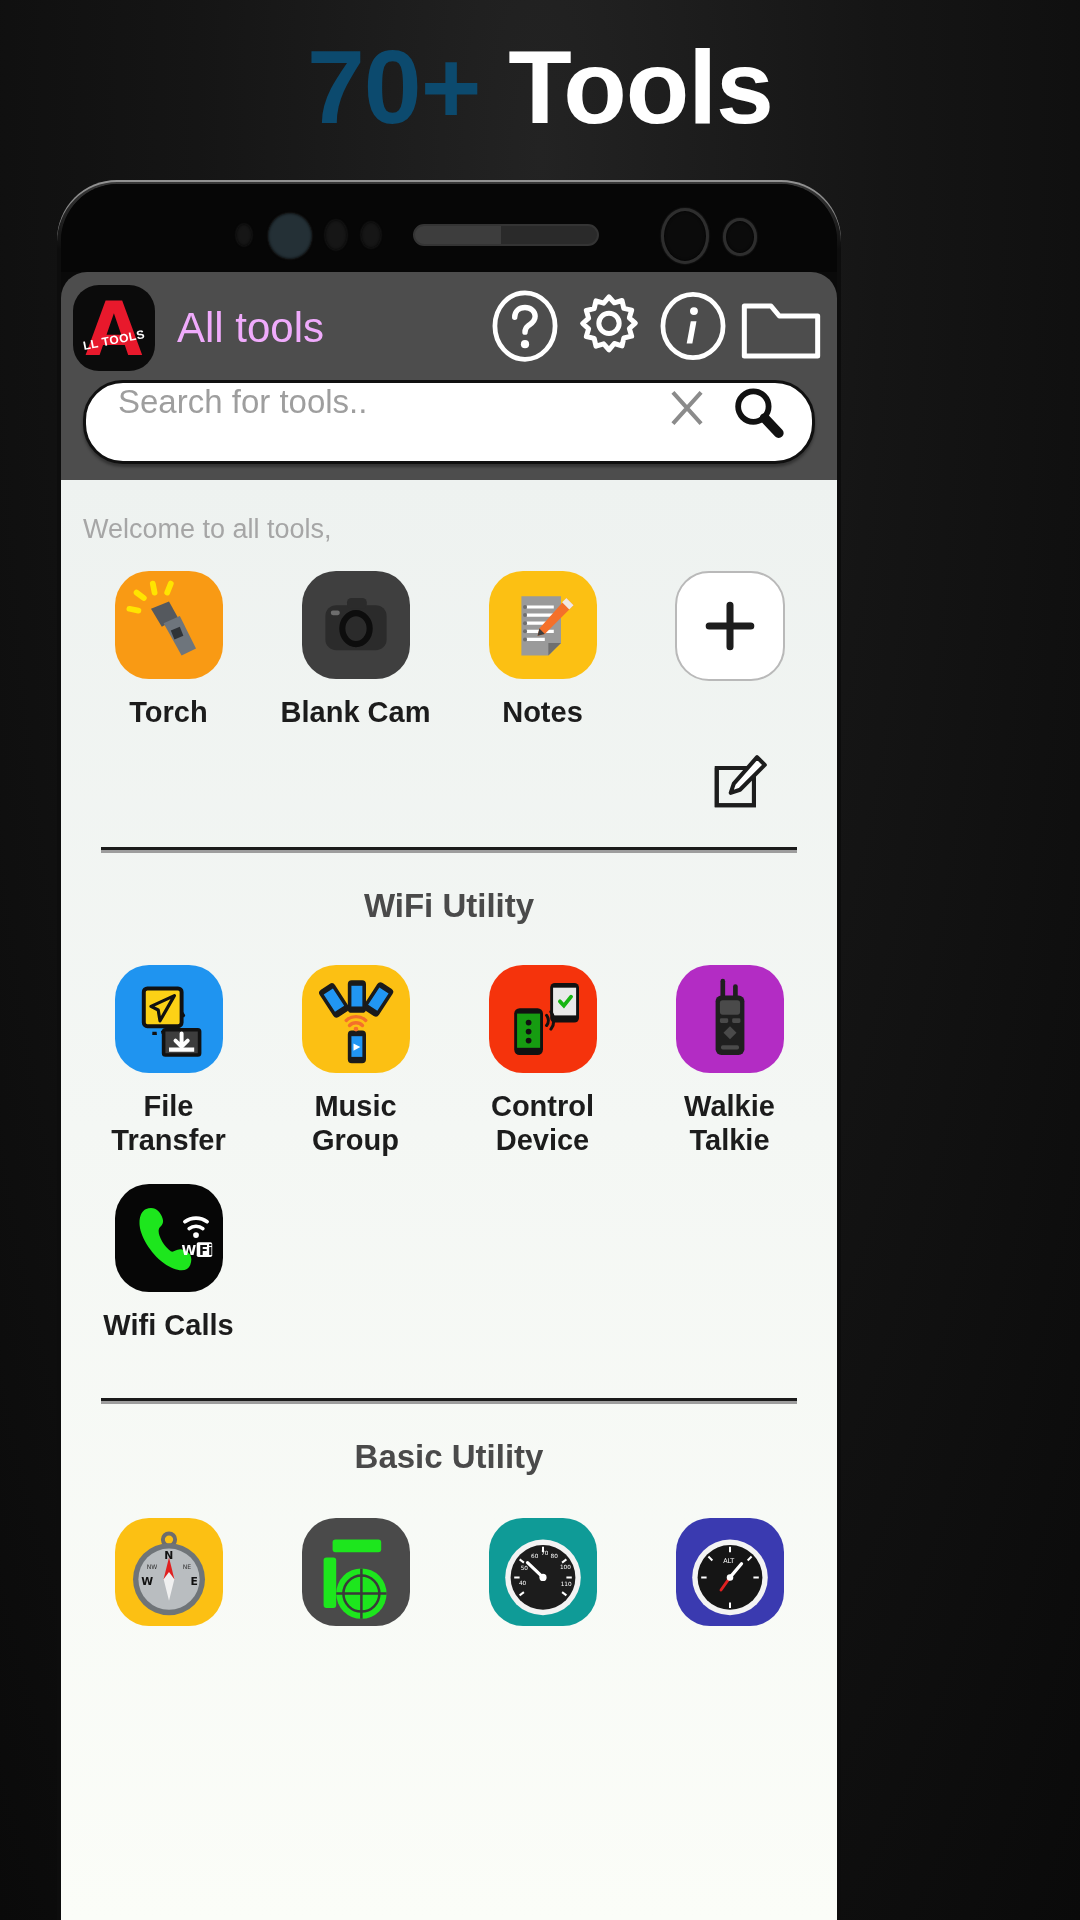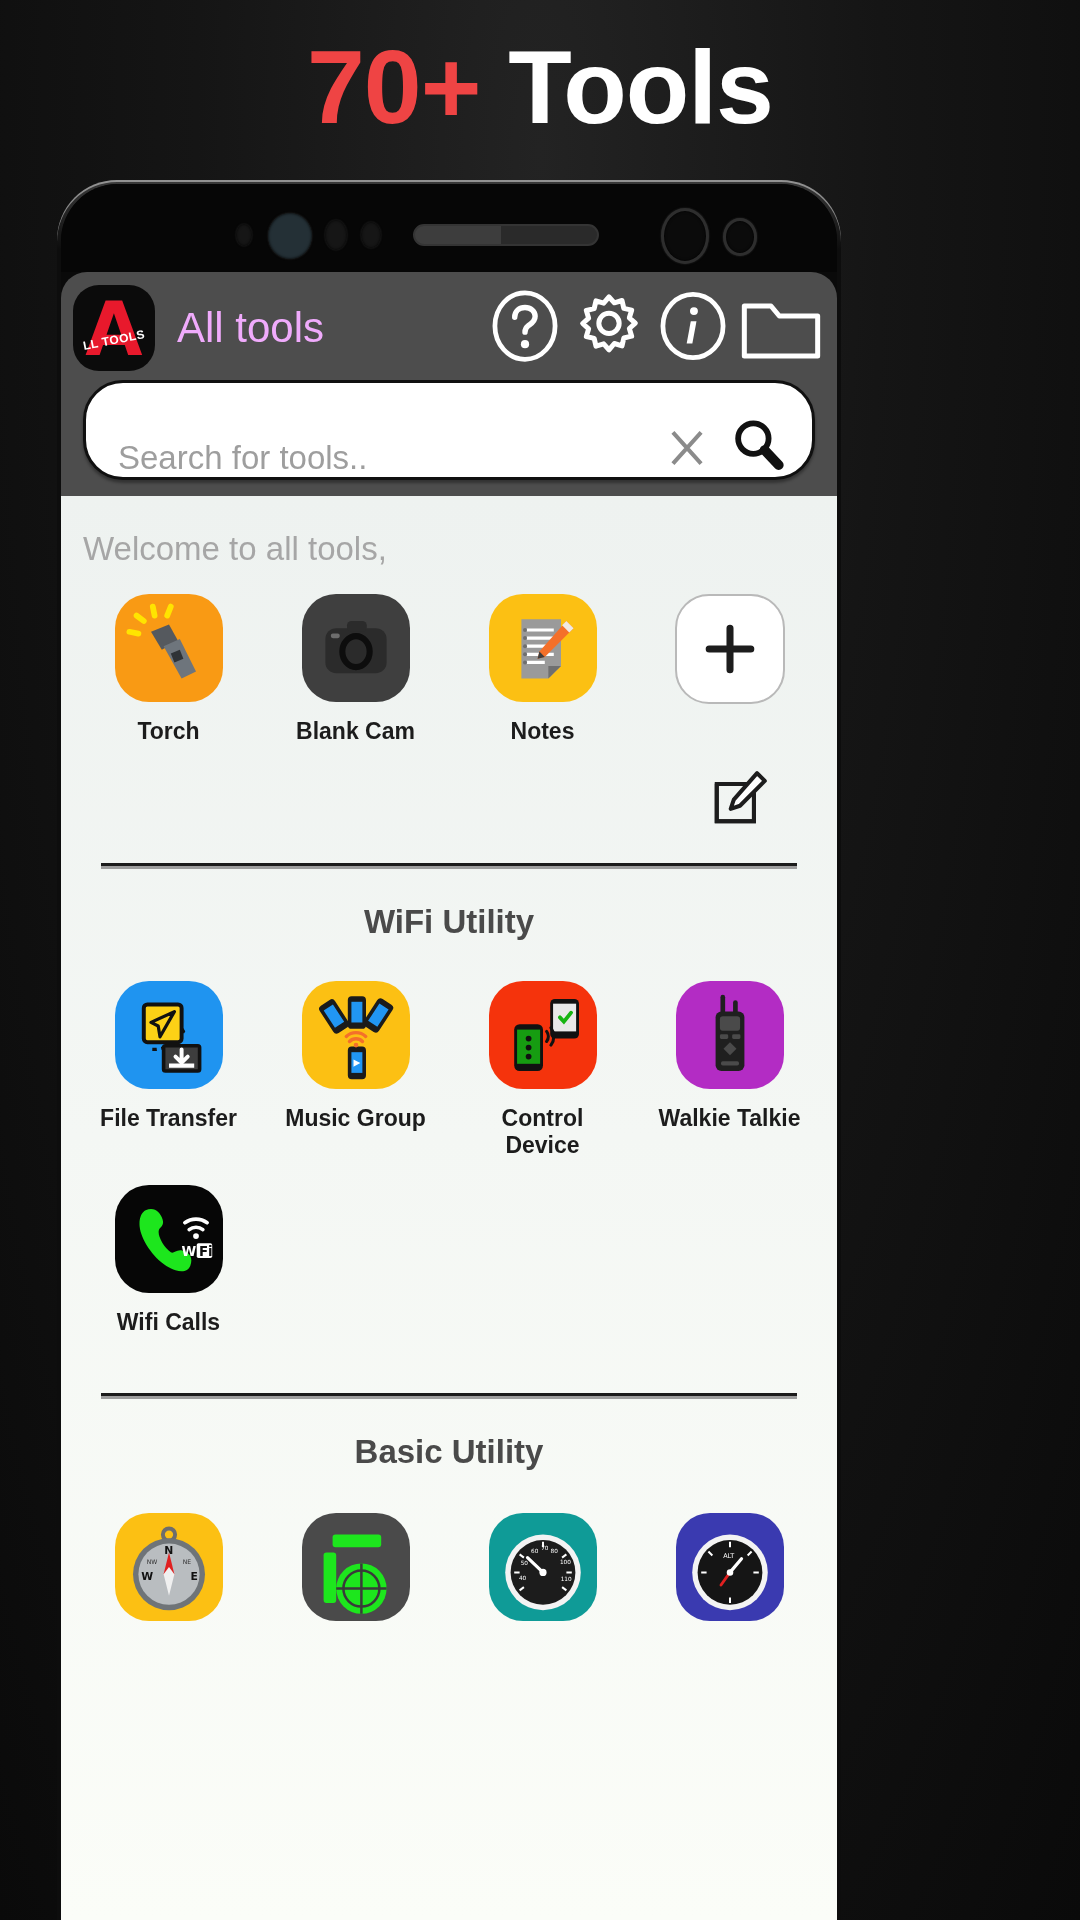--- a/index.html
+++ b/index.html
@@ -12,21 +12,21 @@
   }
 
   
   .headline{
     position:absolute; top:28px; left:0; width:1080px;
     text-align:center;
     font-size:104px; font-weight:700; line-height:1.15;
     letter-spacing:-1px;
     white-space:nowrap;
   }
-  .headline .hl-num{ color:#ef4444; }
+  .headline .hl-num{ color:#0c4a6e; }
   .headline .hl-word{ color:#ffffff; }
 
   
   .phone{
     position:absolute; left:57px; top:180px;
     width:784px; height:1740px;
     border-radius:60px 60px 0 0;
     background:linear-gradient(180deg,#3a3a3a 0%,#242424 2%,#0d0d0d 4%);
     box-shadow:inset 0 2px 0 rgba(255,255,255,.45);
     padding:4px 4px 0 4px;
@@ -94,40 +94,40 @@
   }
   .apptitle{
     color:#f0abfc; font-size:42px; font-weight:400;
     margin-left:22px; flex:1 1 auto; white-space:nowrap;
   }
   .icn{ flex:0 0 auto; margin-left:6px; }
 
   
   .searchwrap{ padding:8px 10px 16px 10px; }
   .searchbar{
-    height:100px; background:#fff; border-radius:40px;
+    height:84px; background:#fff; border-radius:40px;
     border:3px solid #101010;
-    display:flex; align-items:flex-end; padding:0 26px 0 32px;
+    display:flex; align-items:flex-start; padding:0 26px 0 32px;
     box-shadow:0 3px 3px rgba(0,0,0,.35);
   }
   .searchbar input{
     flex:1 1 auto; border:none; outline:none;
     font-family:"Liberation Sans", sans-serif;
     font-size:33px; color:#2b2b2b; background:transparent;
   }
   .searchbar input::placeholder{ color:#9e9e9e; }
 
   
   .content{
     flex:1 1 auto; overflow:hidden;
     background:linear-gradient(180deg,#eef2f0 0%,#f4f7f4 45%,#fbfdf8 100%);
     padding:0 0 0 0;
   }
   .welcome{
-    font-size:33px; color:#a6a6a6; padding:34px 13px 0 22px;
+    font-size:27px; color:#a6a6a6; padding:34px 13px 0 22px;
   }
   .sect-title{
     text-align:center; font-size:33px; font-weight:700; color:#4a4a4a;
     margin-top:22px;
   }
   .divider{
     height:6px; margin:30px 40px 0 40px;
     background:linear-gradient(180deg,#1b1b1b 0%,#1b1b1b 55%,#9d9d9d 55%,#9d9d9d 100%);
   }
 
@@ -136,21 +136,21 @@
     padding:0 14px; margin-top:26px;
     row-gap:26px;
   }
   .tile{ display:flex; flex-direction:column; align-items:center; }
   .tile-ico{
     width:108px; height:108px; border-radius:34px;
     position:relative; overflow:hidden;
     display:flex; align-items:center; justify-content:center;
   }
   .tile-lbl{
-    margin-top:16px; font-size:23px; font-weight:700; color:#1c1c1c;
+    margin-top:16px; font-size:29px; font-weight:700; color:#1c1c1c;
     text-align:center; line-height:1.18; max-width:150px;
   }
   .addbtn{
     width:110px; height:110px; border-radius:34px;
     background:#fff; border:2px solid #b9b9b9;
     display:flex; align-items:center; justify-content:center;
   }
   .editrow{
     display:flex; justify-content:flex-end; padding:22px 66px 0 0;
   }

